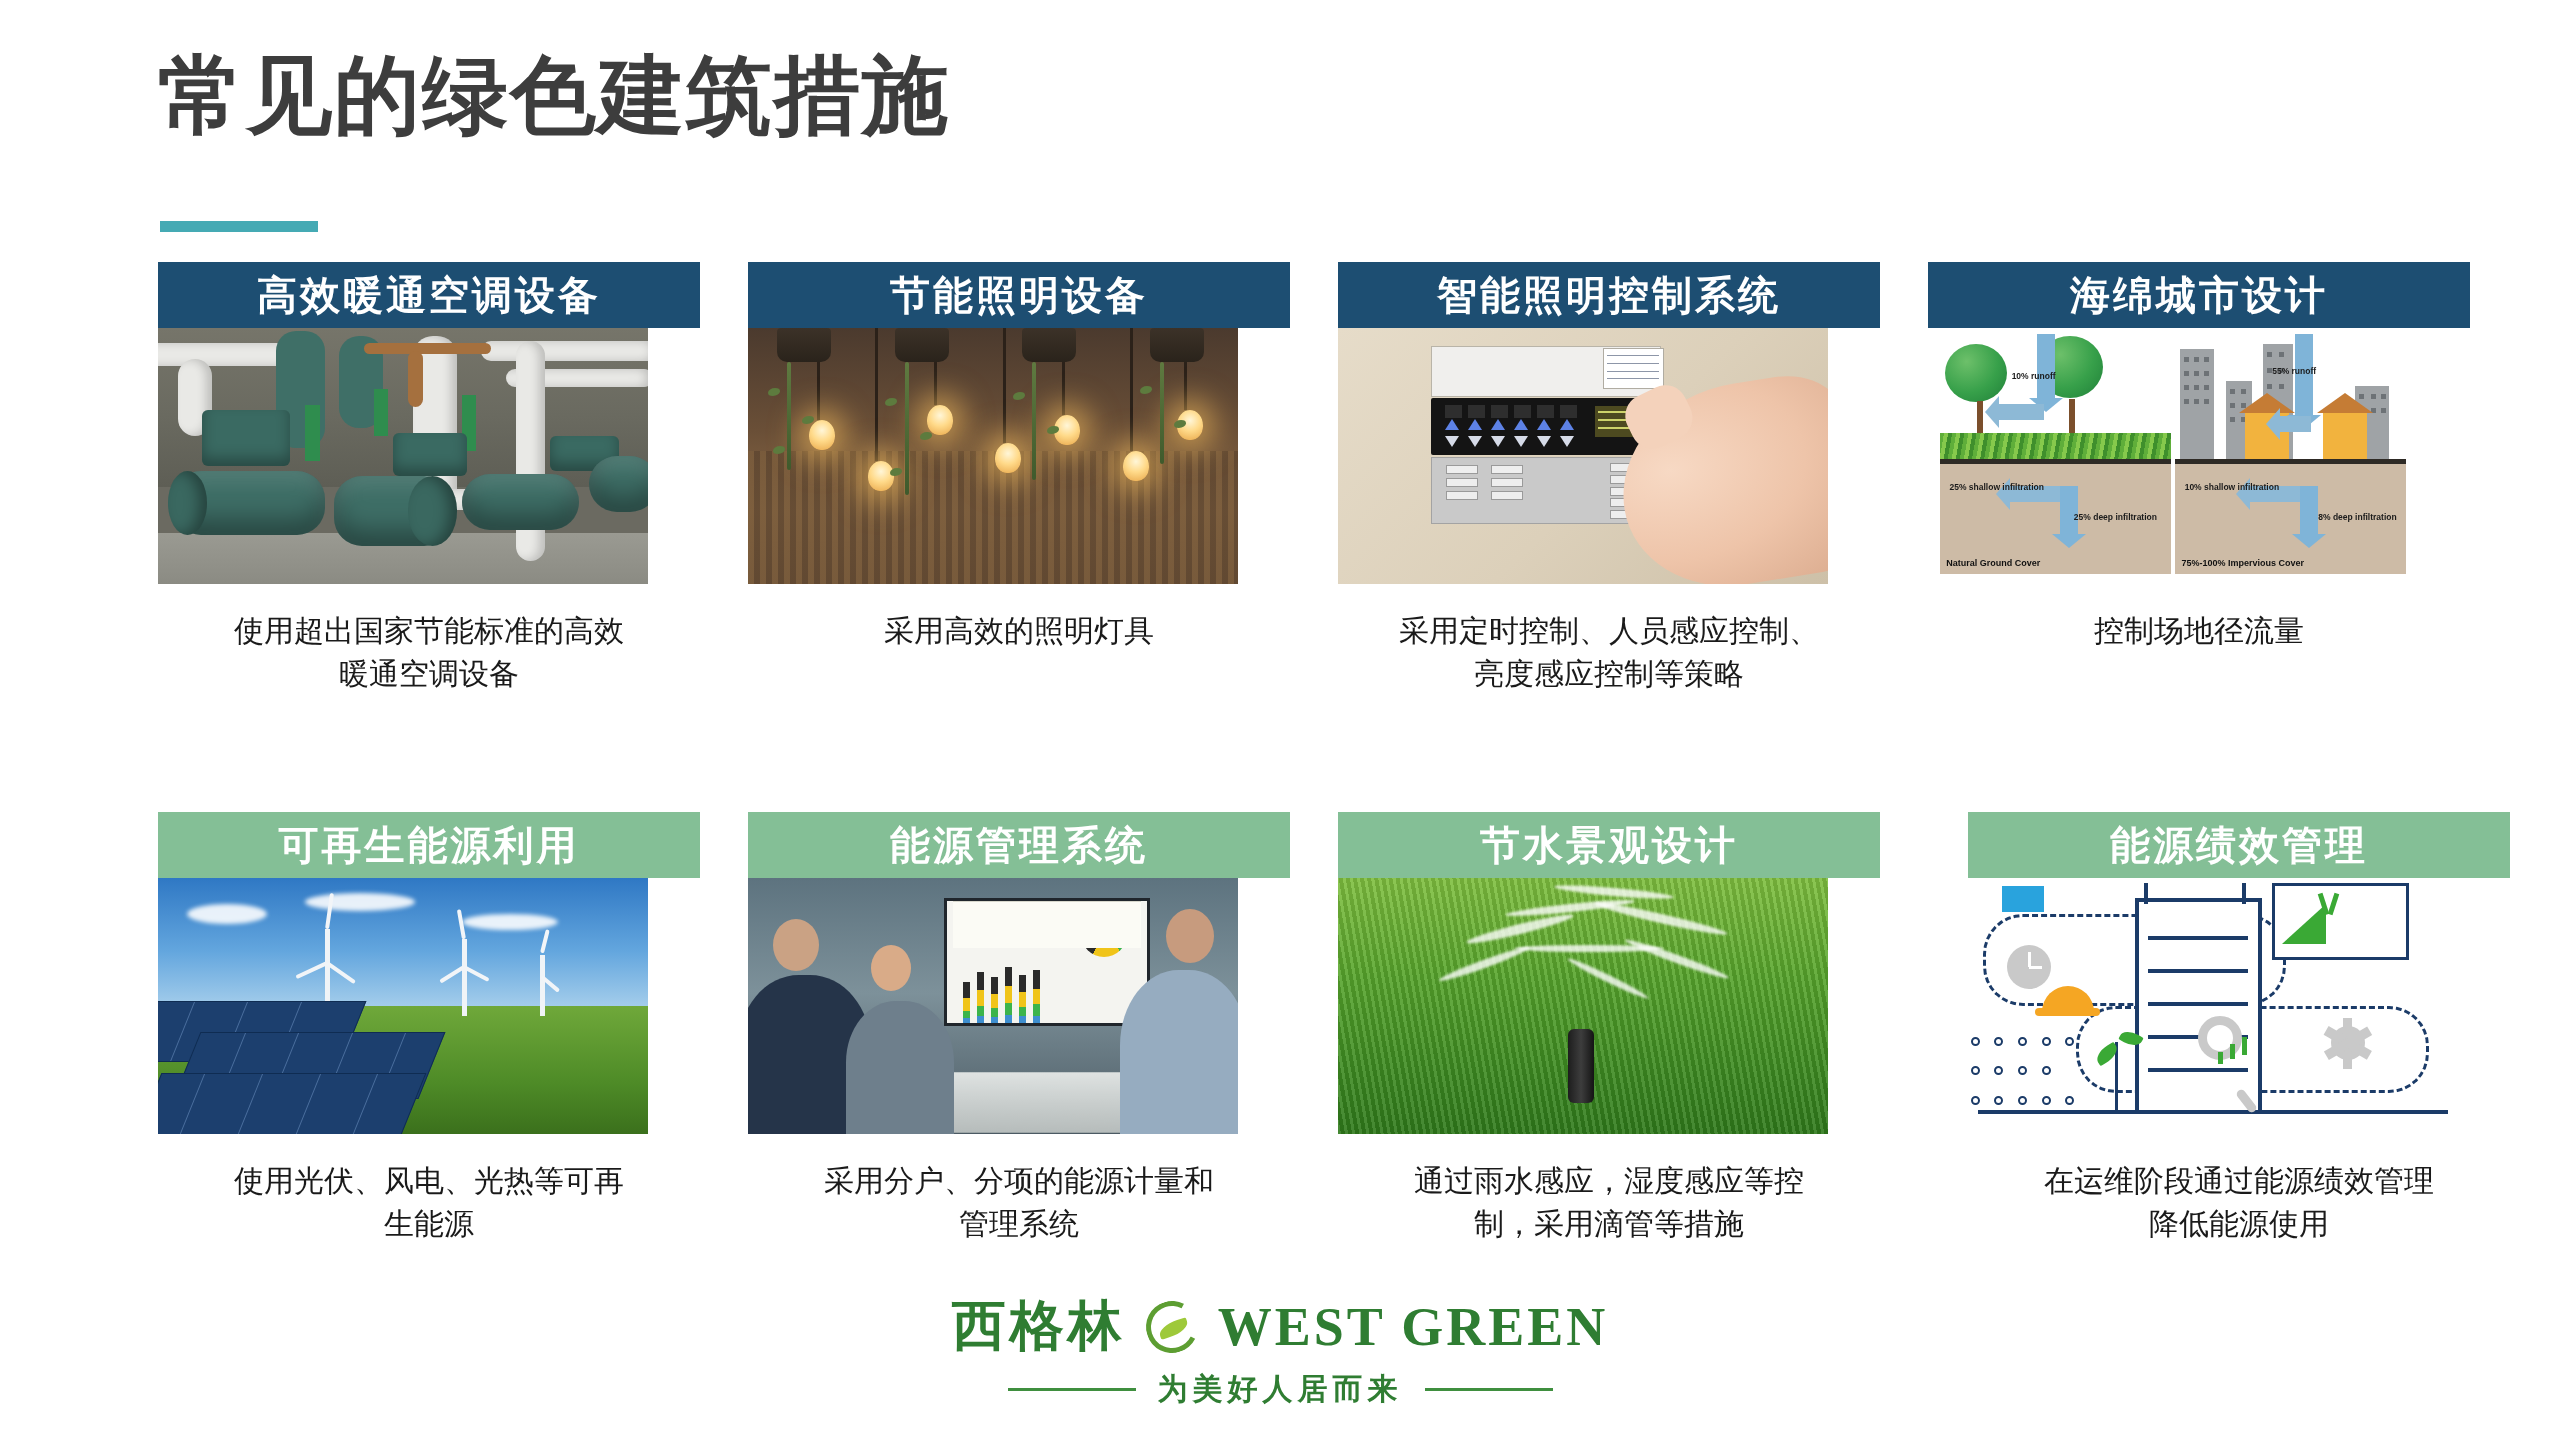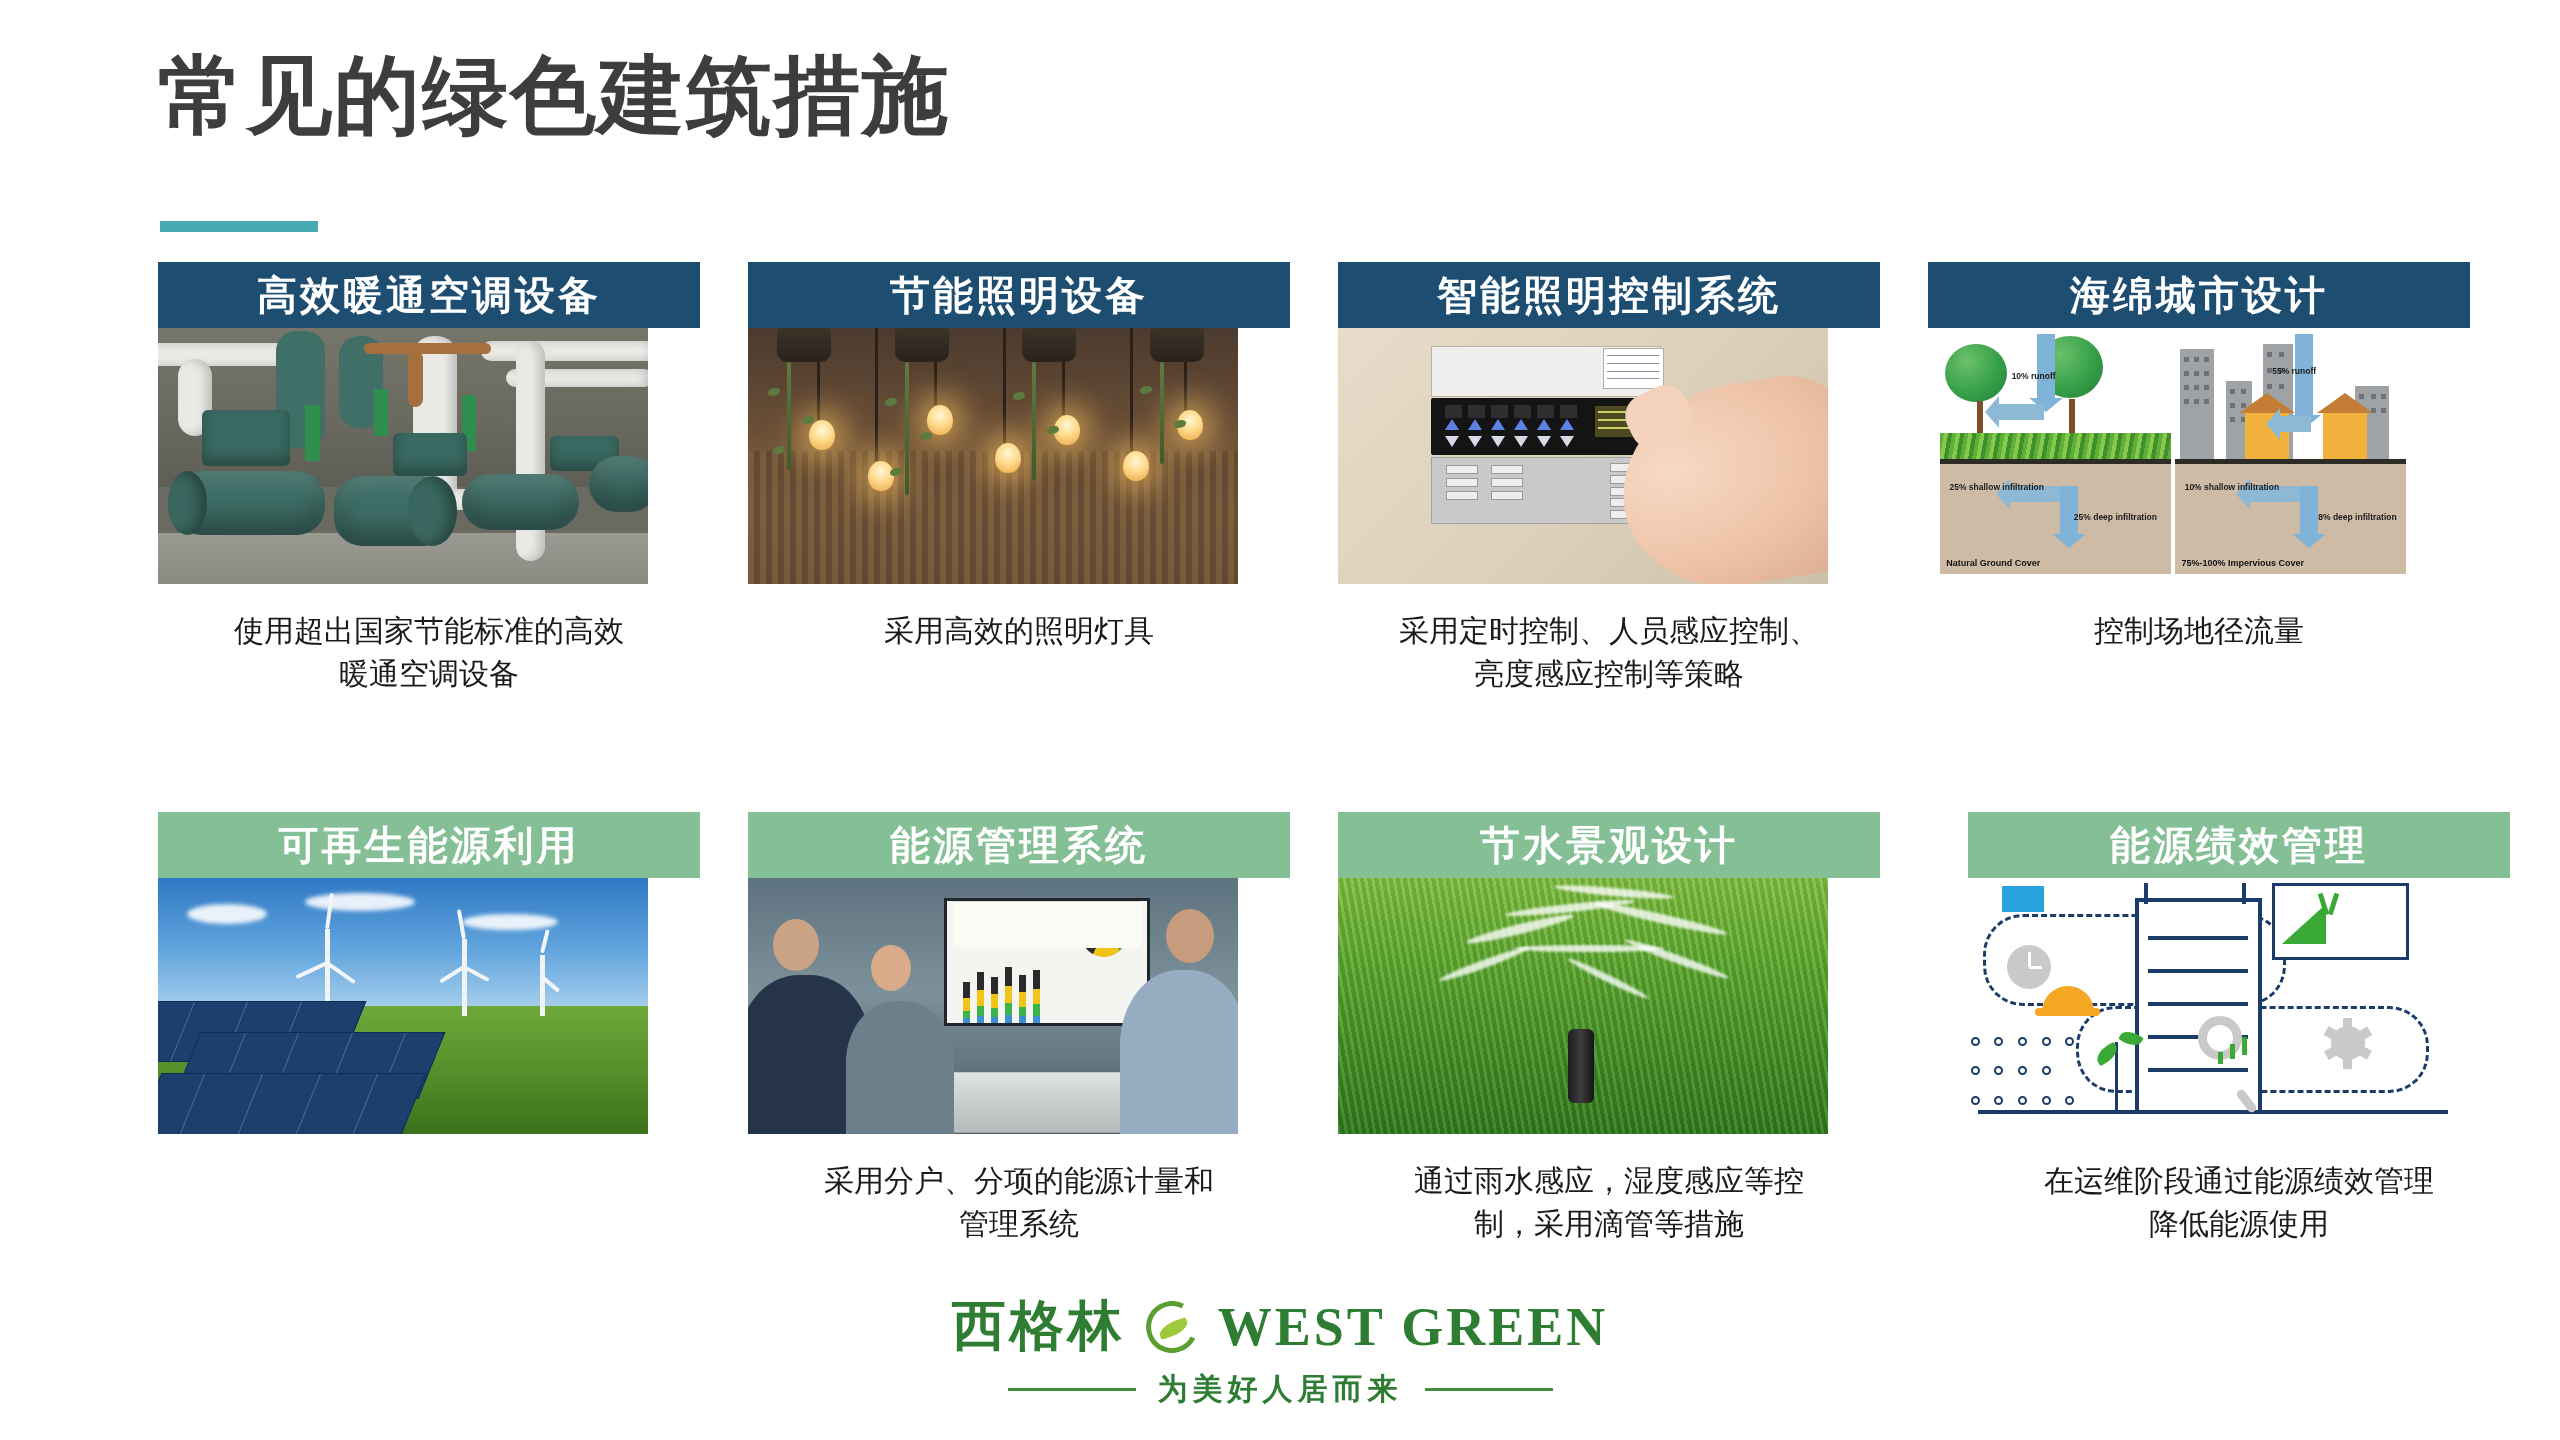--- a/index.html
+++ b/index.html
@@ -539,20 +539,22 @@
               <i style="left:84%"></i>
           </div>
           <div class="panel" style="left:-2%;top:76%;width:54%;height:26%">
             <i style="left:16%"></i>
               <i style="left:38%"></i>
               <i style="left:60%"></i>
               <i style="left:82%"></i>
           </div>
         </div>
       </div>
+      <div class="cap">使用光伏、风电、光热等可再
+生能源</div>
     </div>
 
     <div class="card" style="left:748px">
       <div class="hdr hdr-green">能源管理系统</div>
       <div class="thumb">
         <div class="art-meet">
           <div class="win"></div>
           <div class="screen">
             <div class="bar" style="left:8%;height:34%;background:linear-gradient(180deg,#2a2a2a 40%,#f0c419 40% 70%,#3cb44b 70% 88%,#3e8fd0 88%)"></div>
             <div class="bar" style="left:15%;height:42%;background:linear-gradient(180deg,#2a2a2a 36%,#f0c419 36% 66%,#3cb44b 66% 86%,#3e8fd0 86%)"></div>

